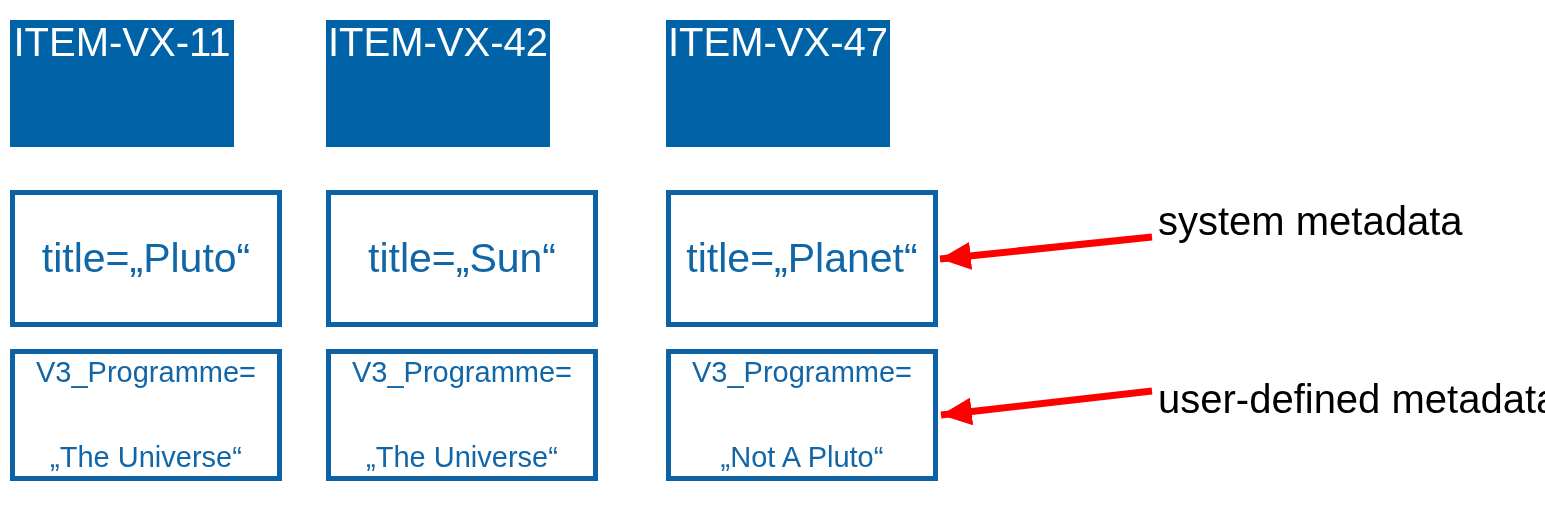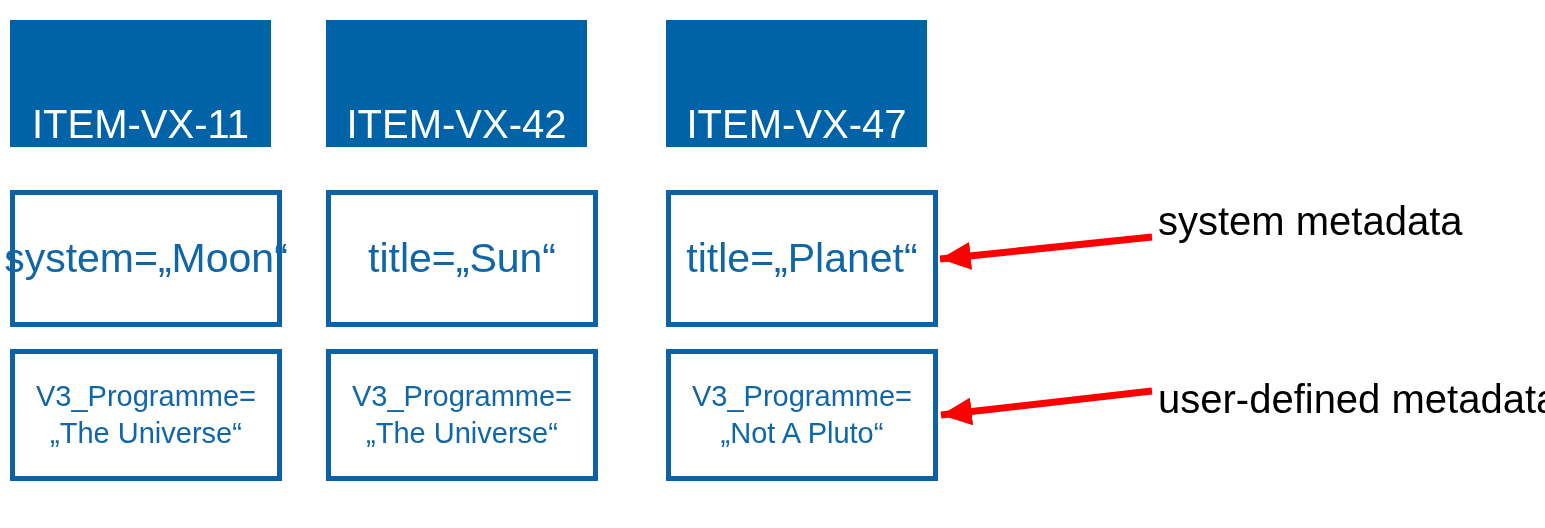--- a/index.html
+++ b/index.html
@@ -23,24 +23,24 @@
   }
 
   .col { position: absolute; top: 0; width: 272px; height: 528px; }
   .col-0 { left: 10px; }
   .col-1 { left: 326px; }
   .col-2 { left: 666px; }
 
   .header-box {
     position: absolute;
     top: 20px; left: 0;
-    width: 261px; height: 127px;
+    width: 224px; height: 127px;
     background: var(--header-fill);
     color: var(--header-text);
-    display: flex; align-items: flex-end; justify-content: center;
+    display: flex; align-items: flex-start; justify-content: center;
     font-size: 40px;
   }
 
   .sys-box {
     position: absolute;
     top: 190px; left: 0;
     width: 272px; height: 137px;
     background: #ffffff;
     border: 5px solid var(--box-border);
     color: var(--box-text);
@@ -48,21 +48,21 @@
     font-size: 41px;
   }
 
   .user-box {
     position: absolute;
     top: 349px; left: 0;
     width: 272px; height: 132px;
     background: #ffffff;
     border: 5px solid var(--box-border);
     color: var(--box-text);
-    display: flex; flex-direction: column; align-items: center; justify-content: center;
+    display: flex; flex-direction: column; align-items: center; justify-content: space-between;
     font-size: 29px;
     line-height: 1.28;
     text-align: center;
   }
 
   .annotation-label {
     position: absolute;
     left: 1158px;
     color: var(--annotation-text);
     font-size: 40px;
@@ -81,21 +81,21 @@
 </head>
 <body>
 
 <div class="canvas">
 
   <div class="col col-0">
     <div class="header-box">
       <span>ITEM-VX-11</span>
     </div>
     <div class="sys-box">
-      <span>system=„Moon“</span>
+      <span>title=„Pluto“</span>
     </div>
     <div class="user-box">
       <span>V3_Programme=</span>
       <span>„The Universe“</span>
     </div>
   </div>
 
   <div class="col col-1">
     <div class="header-box">
       <span>ITEM-VX-42</span>

